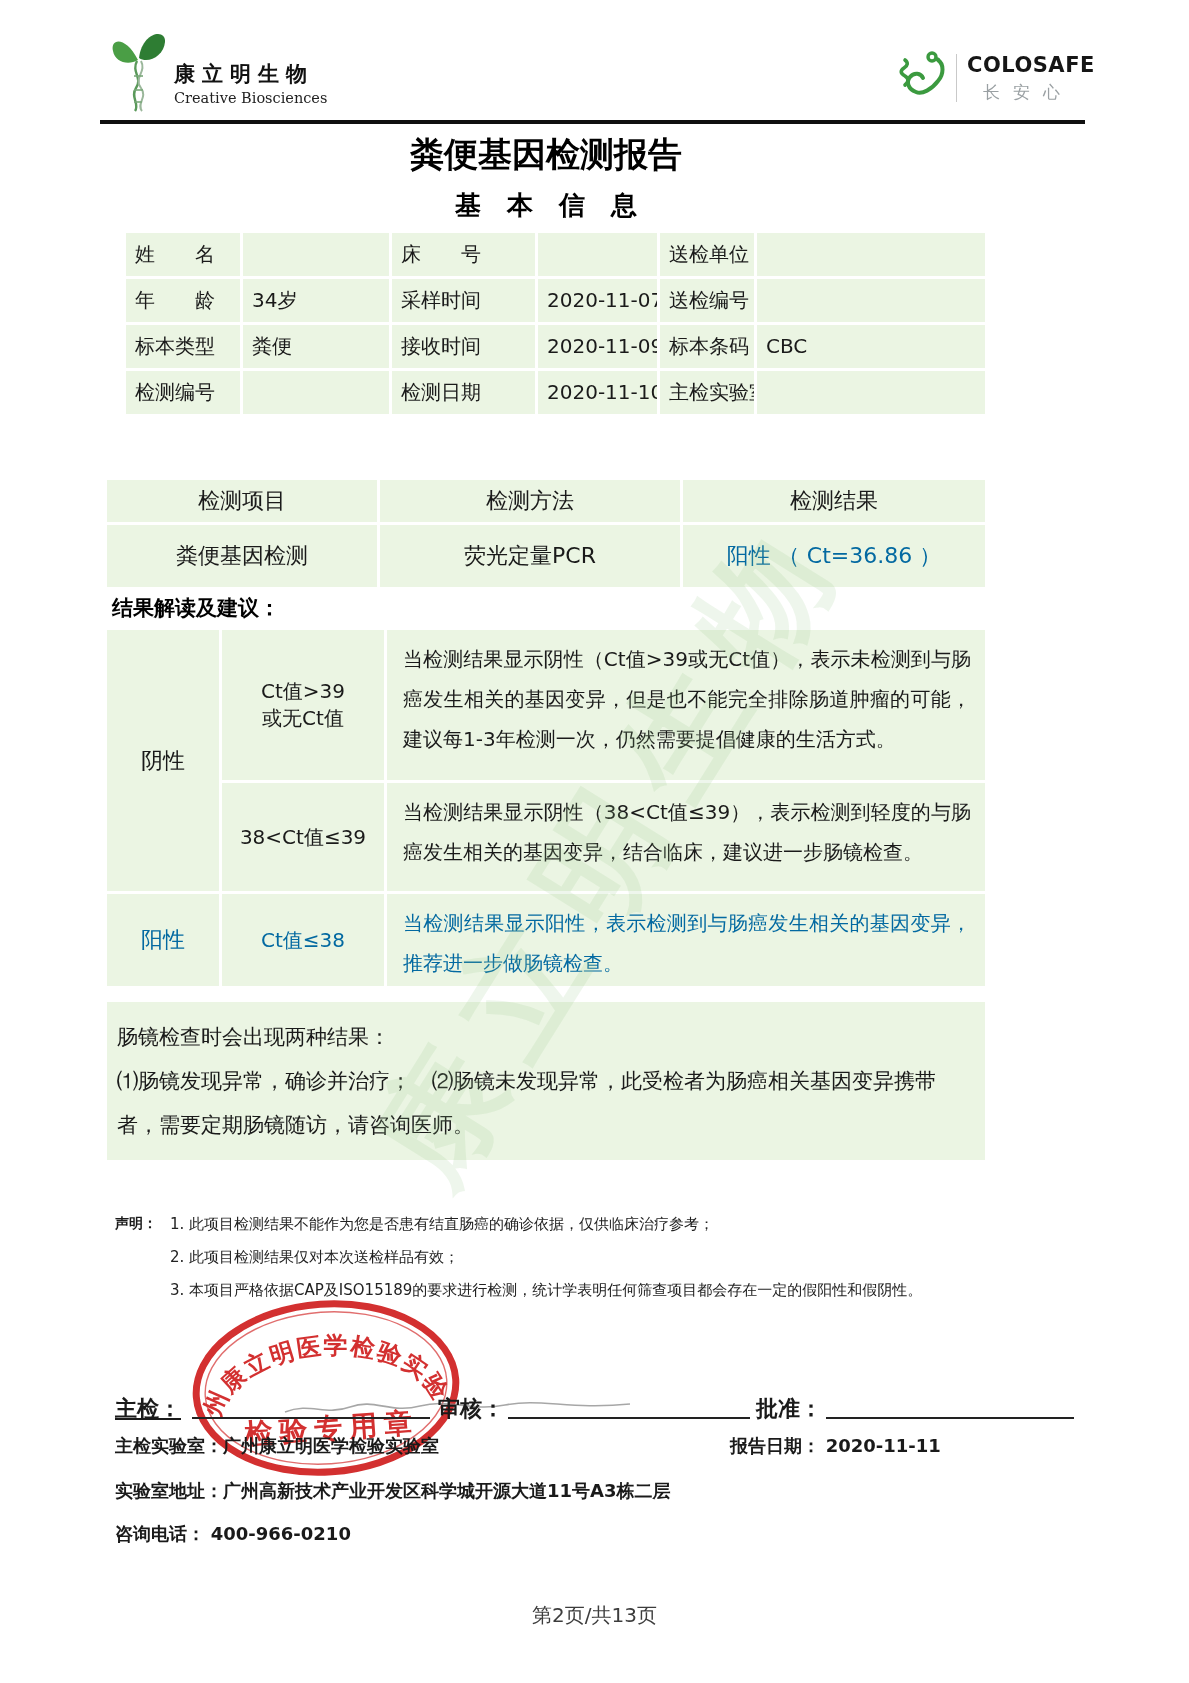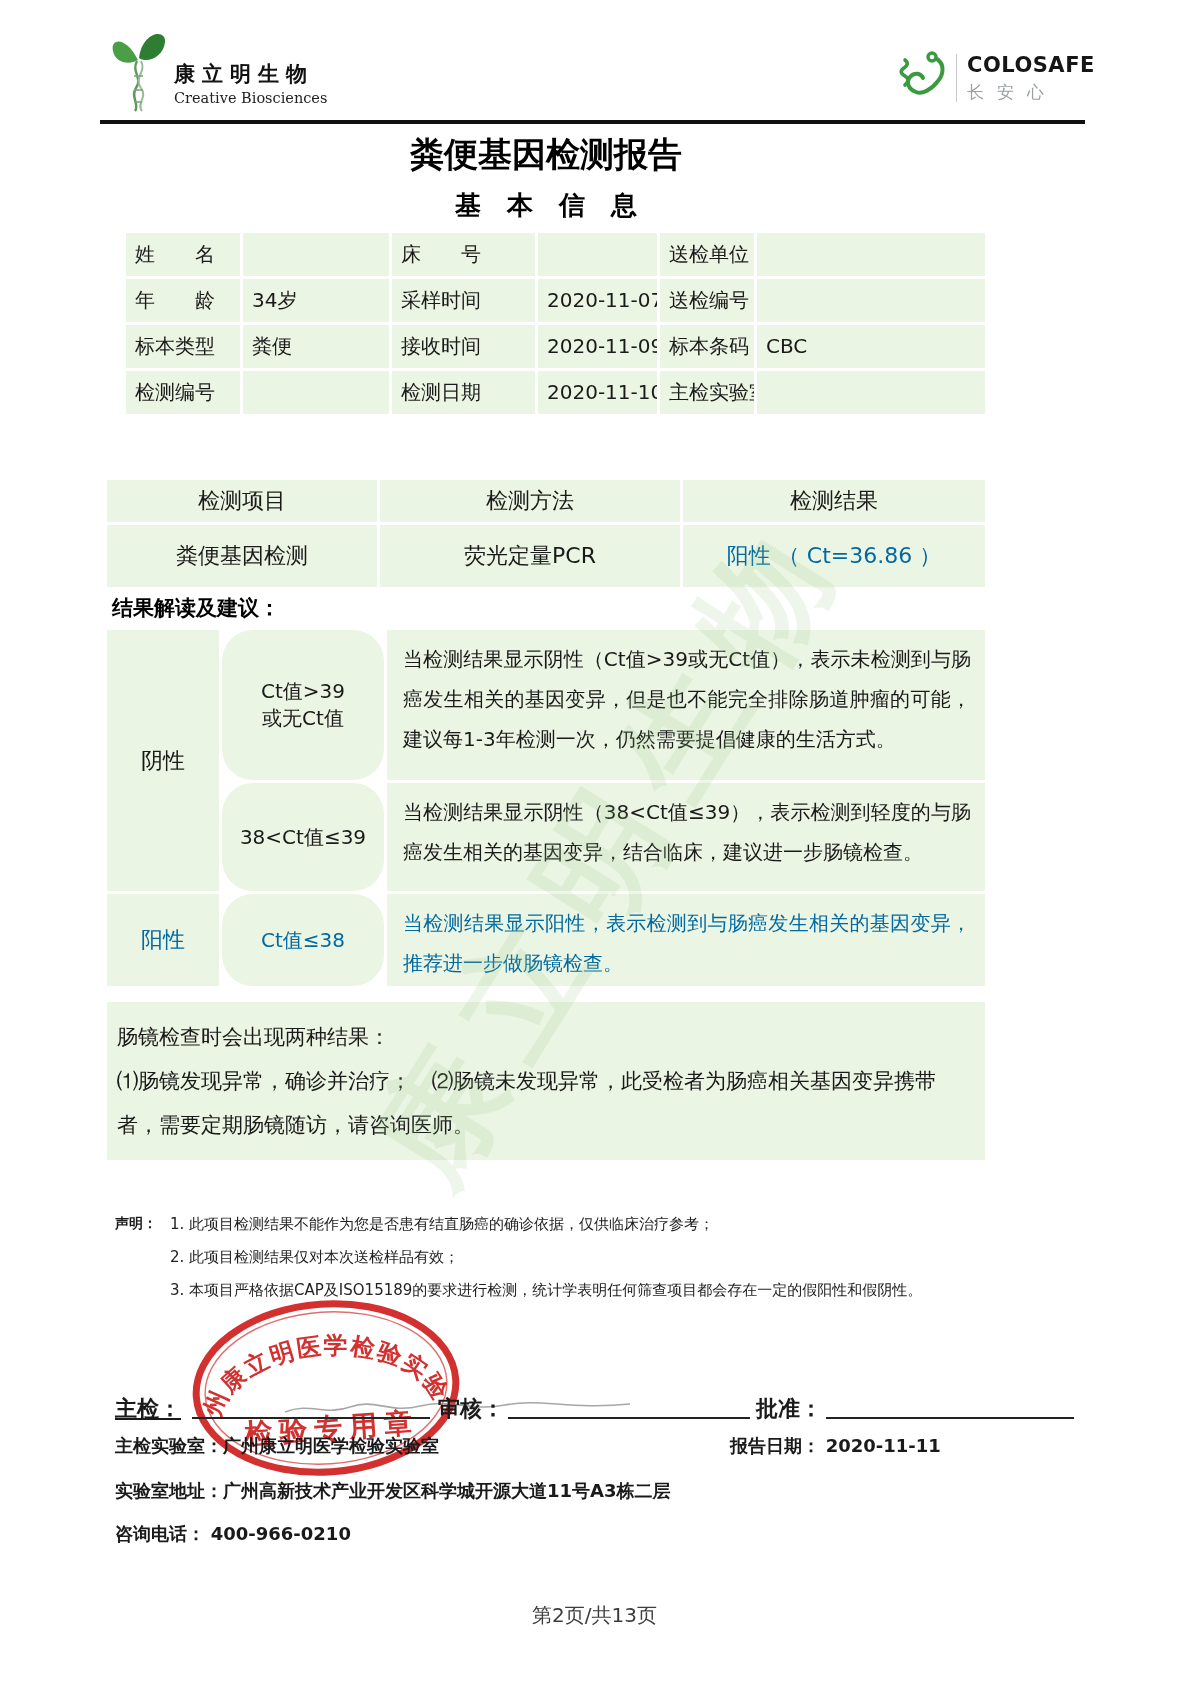--- a/index.html
+++ b/index.html
@@ -10,21 +10,21 @@
     overflow:hidden; margin:0 auto;
   }
   
   .hdr-left { position:absolute; left:108px; top:28px; display:flex; align-items:flex-start; }
   .hdr-left .txt { margin-left:4px; margin-top:32px; }
   .logo-cn { font-size:21px; font-weight:bold; letter-spacing:7px; color:#111; }
   .logo-en { font-family:"DejaVu Serif","Liberation Serif",serif; font-size:14.5px; color:#222; margin-top:2px; }
   .hdr-right { position:absolute; left:896px; top:50px; display:flex; align-items:center; }
   .hdr-right .divider { width:1px; height:48px; background:#c9c9c9; margin:0 10px 0 6px; }
   .brand { font-size:21px; font-weight:bold; color:#161616; letter-spacing:0.5px; }
-  .brand-cn { font-size:17px; color:#9aa0a3; letter-spacing:13px; margin-top:4px; white-space:nowrap; }
+  .brand-cn { font-size:17px; color:#9aa0a3; letter-spacing:13px; margin-top:4px; white-space:nowrap;margin-left:16px; }
   .top-rule { position:absolute; left:100px; top:120px; width:985px; height:4px; background:#101010; }
   
   .doc-title { position:absolute; left:107px; top:132px; width:878px; text-align:center;
                font-size:34px; font-weight:bold; color:#000; }
   .doc-sub   { position:absolute; left:107px; top:188px; width:878px; text-align:center;
                font-size:26px; font-weight:bold; color:#000; }
   
   .cellbg { background:#ebf5e3; }
   .info-table { position:absolute; left:107px; top:233px; width:878px; }
   .irow { display:flex; margin-bottom:3px;margin-left:19px; }
@@ -42,21 +42,21 @@
   .rrow.body .rcell { height:62px; line-height:62px; font-size:22px; }
   .blue { color:#0369a1; }
   
   .interp-heading { position:absolute; left:112px; top:594px; font-size:21px; font-weight:bold; color:#000; }
   .interp-table { position:absolute; left:107px; top:630px; width:878px;
                   display:grid; grid-template-columns:112px 162px 598px;
                   grid-template-rows:150px 108px 92px; gap:3px; }
   .itcell { font-size:20px; }
   .cat { display:flex; align-items:center; justify-content:center; font-size:22px; }
   .cat-neg { grid-row:1 / 3; }
-  .ctcell { display:flex; flex-direction:column; align-items:center; justify-content:center; text-align:center;border-radius:31px; }
+  .ctcell { display:flex; flex-direction:column; align-items:center; justify-content:center; text-align:center; }
   .desc { padding:9px 14px 0 16px; line-height:40px; text-align:justify; }
   
   .colon-block { position:absolute; left:107px; top:1002px; width:878px; height:158px;
                  padding:13px 12px 0 10px; font-size:21px; line-height:44px; }
   
   .stmt-label { position:absolute; left:115px; top:1203px; font-size:14px; font-weight:bold;margin-top:12px; }
   .stmt-items { position:absolute; left:170px; top:1208px; width:920px; font-size:15px; color:#222; }
   .stmt-items .li { line-height:33px; white-space:nowrap; }
   
   .stamp { position:absolute; left:186px; top:1296px; width:280px; height:184px;

